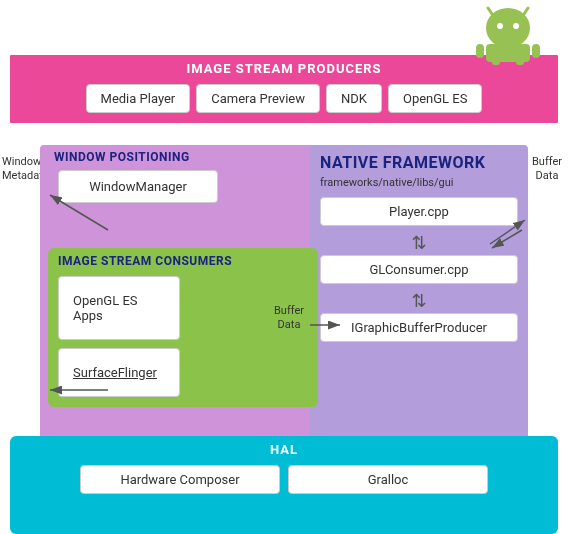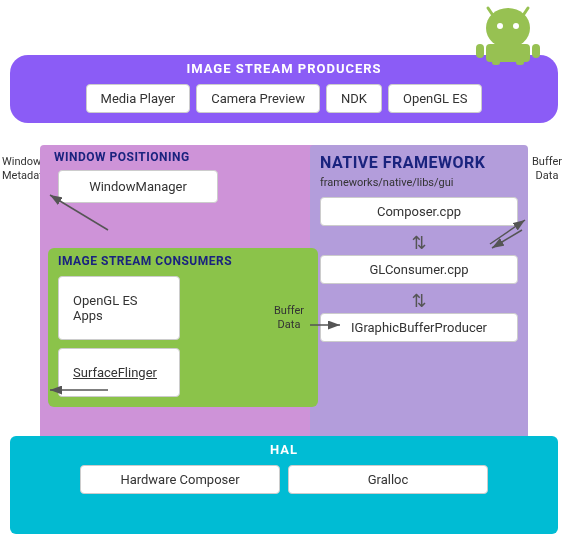--- a/index.html
+++ b/index.html
@@ -29,22 +29,22 @@
       height: 65px;
       z-index: 10;
     }
 
     
     .image-stream-producers {
       position: absolute;
       top: 55px;
       left: 10px;
       right: 10px;
-      background: #8b5cf6;
-      border-radius: 18px;
+      background: #ec4899;
+      border-radius: 1px;
       padding: 6px 10px 10px;
       z-index: 5;
     }
     .section-title {
       text-align: center;
       color: white;
       font-weight: bold;
       font-size: 13px;
       letter-spacing: 1px;
       margin-bottom: 8px;
@@ -315,21 +315,21 @@
     <div class="consumers-title">IMAGE STREAM CONSUMERS</div>
     <div class="consumer-box">OpenGL ES Apps</div>
     <div class="consumer-box">SurfaceFlinger</div>
   </div>
 
   <div class="buffer-data-label">Buffer<br>Data</div>
 
   <div class="native-framework">
     <div class="native-framework-title">NATIVE FRAMEWORK</div>
     <div class="native-path">frameworks/native/libs/gui</div>
-    <div class="native-box">Composer.cpp</div>
+    <div class="native-box">Player.cpp</div>
     <div style="text-align:center; font-size:18px; color:#555; margin: 2px 0;">⇅</div>
     <div class="native-box">GLConsumer.cpp</div>
     <div style="text-align:center; font-size:18px; color:#555; margin: 2px 0;">⇅</div>
     <div class="native-box">IGraphicBufferProducer</div>
   </div>
 
   <div class="hal-section">
     <div class="hal-title">HAL</div>
     <div class="hal-row">
       <div class="hal-box">Hardware Composer</div>

